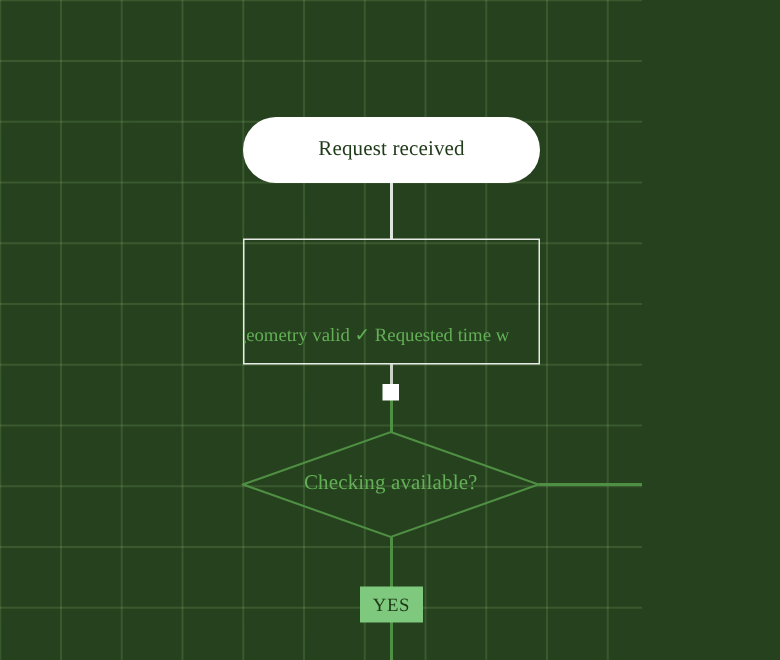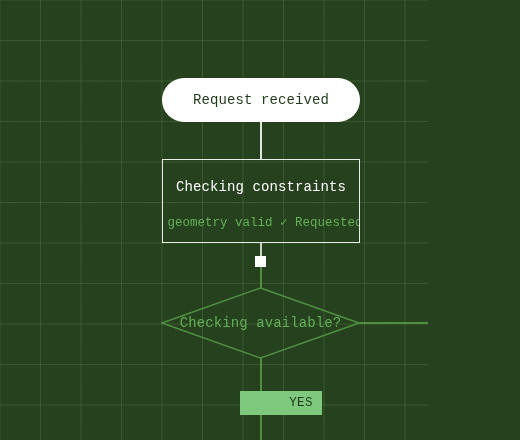--- a/index.html
+++ b/index.html
@@ -11,21 +11,21 @@
     position: relative;
     width: 428px;
     height: 440px;
     overflow: hidden;
     background-color: #25411d;
     background-image:
       linear-gradient(to right, rgba(150, 196, 126, 0.18) 1px, transparent 1px),
       linear-gradient(to bottom, rgba(150, 196, 126, 0.18) 1px, transparent 1px);
     background-size: 40.5px 40.5px;
     background-position: 40px 40px;
-    font-family: Liberation Mono, monospace;
+    font-family: Liberation Serif, serif;
     -webkit-font-smoothing: antialiased;
   }
 
   
   .edge { position: absolute; }
 
   #edge-start-to-check {
     left: 260px;
     top: 121px;
     width: 2px;
@@ -165,40 +165,38 @@
     left: 404px;
     top: 311px;
     width: 42px;
     height: 24px;
   }
   #badge-yes {
     left: 240px;
     top: 391px;
     width: 42px;
     height: 24px;
-    padding-left: 40px;
   }
 </style>
 </head>
 <body>
 
 <div id="canvas">
 
   <div class="edge" id="edge-start-to-check"></div>
   <div class="edge" id="edge-check-to-decision-upper"></div>
   <div class="edge" id="edge-check-to-decision-lower"></div>
   <div class="edge" id="edge-decision-no"></div>
   <div class="edge" id="edge-decision-yes"></div>
 
   <div id="node-start">
     <span class="node-title">Request received</span>
   </div>
 
   <div id="node-check">
-    <span class="node-title">Checking constraints</span>
     <div id="check-ticker">
       <span id="check-ticker-text">ol geometry valid ✓ Requested time w</span>
     </div>
   </div>
 
   <div id="connector-dot"></div>
 
   <div id="node-decision">
     <svg viewBox="0 0 199 72" preserveAspectRatio="none">
       <polygon points="99.5,1 198,36 99.5,71 1,36" fill="none" stroke="#4f8f43" stroke-width="1.4"></polygon>

